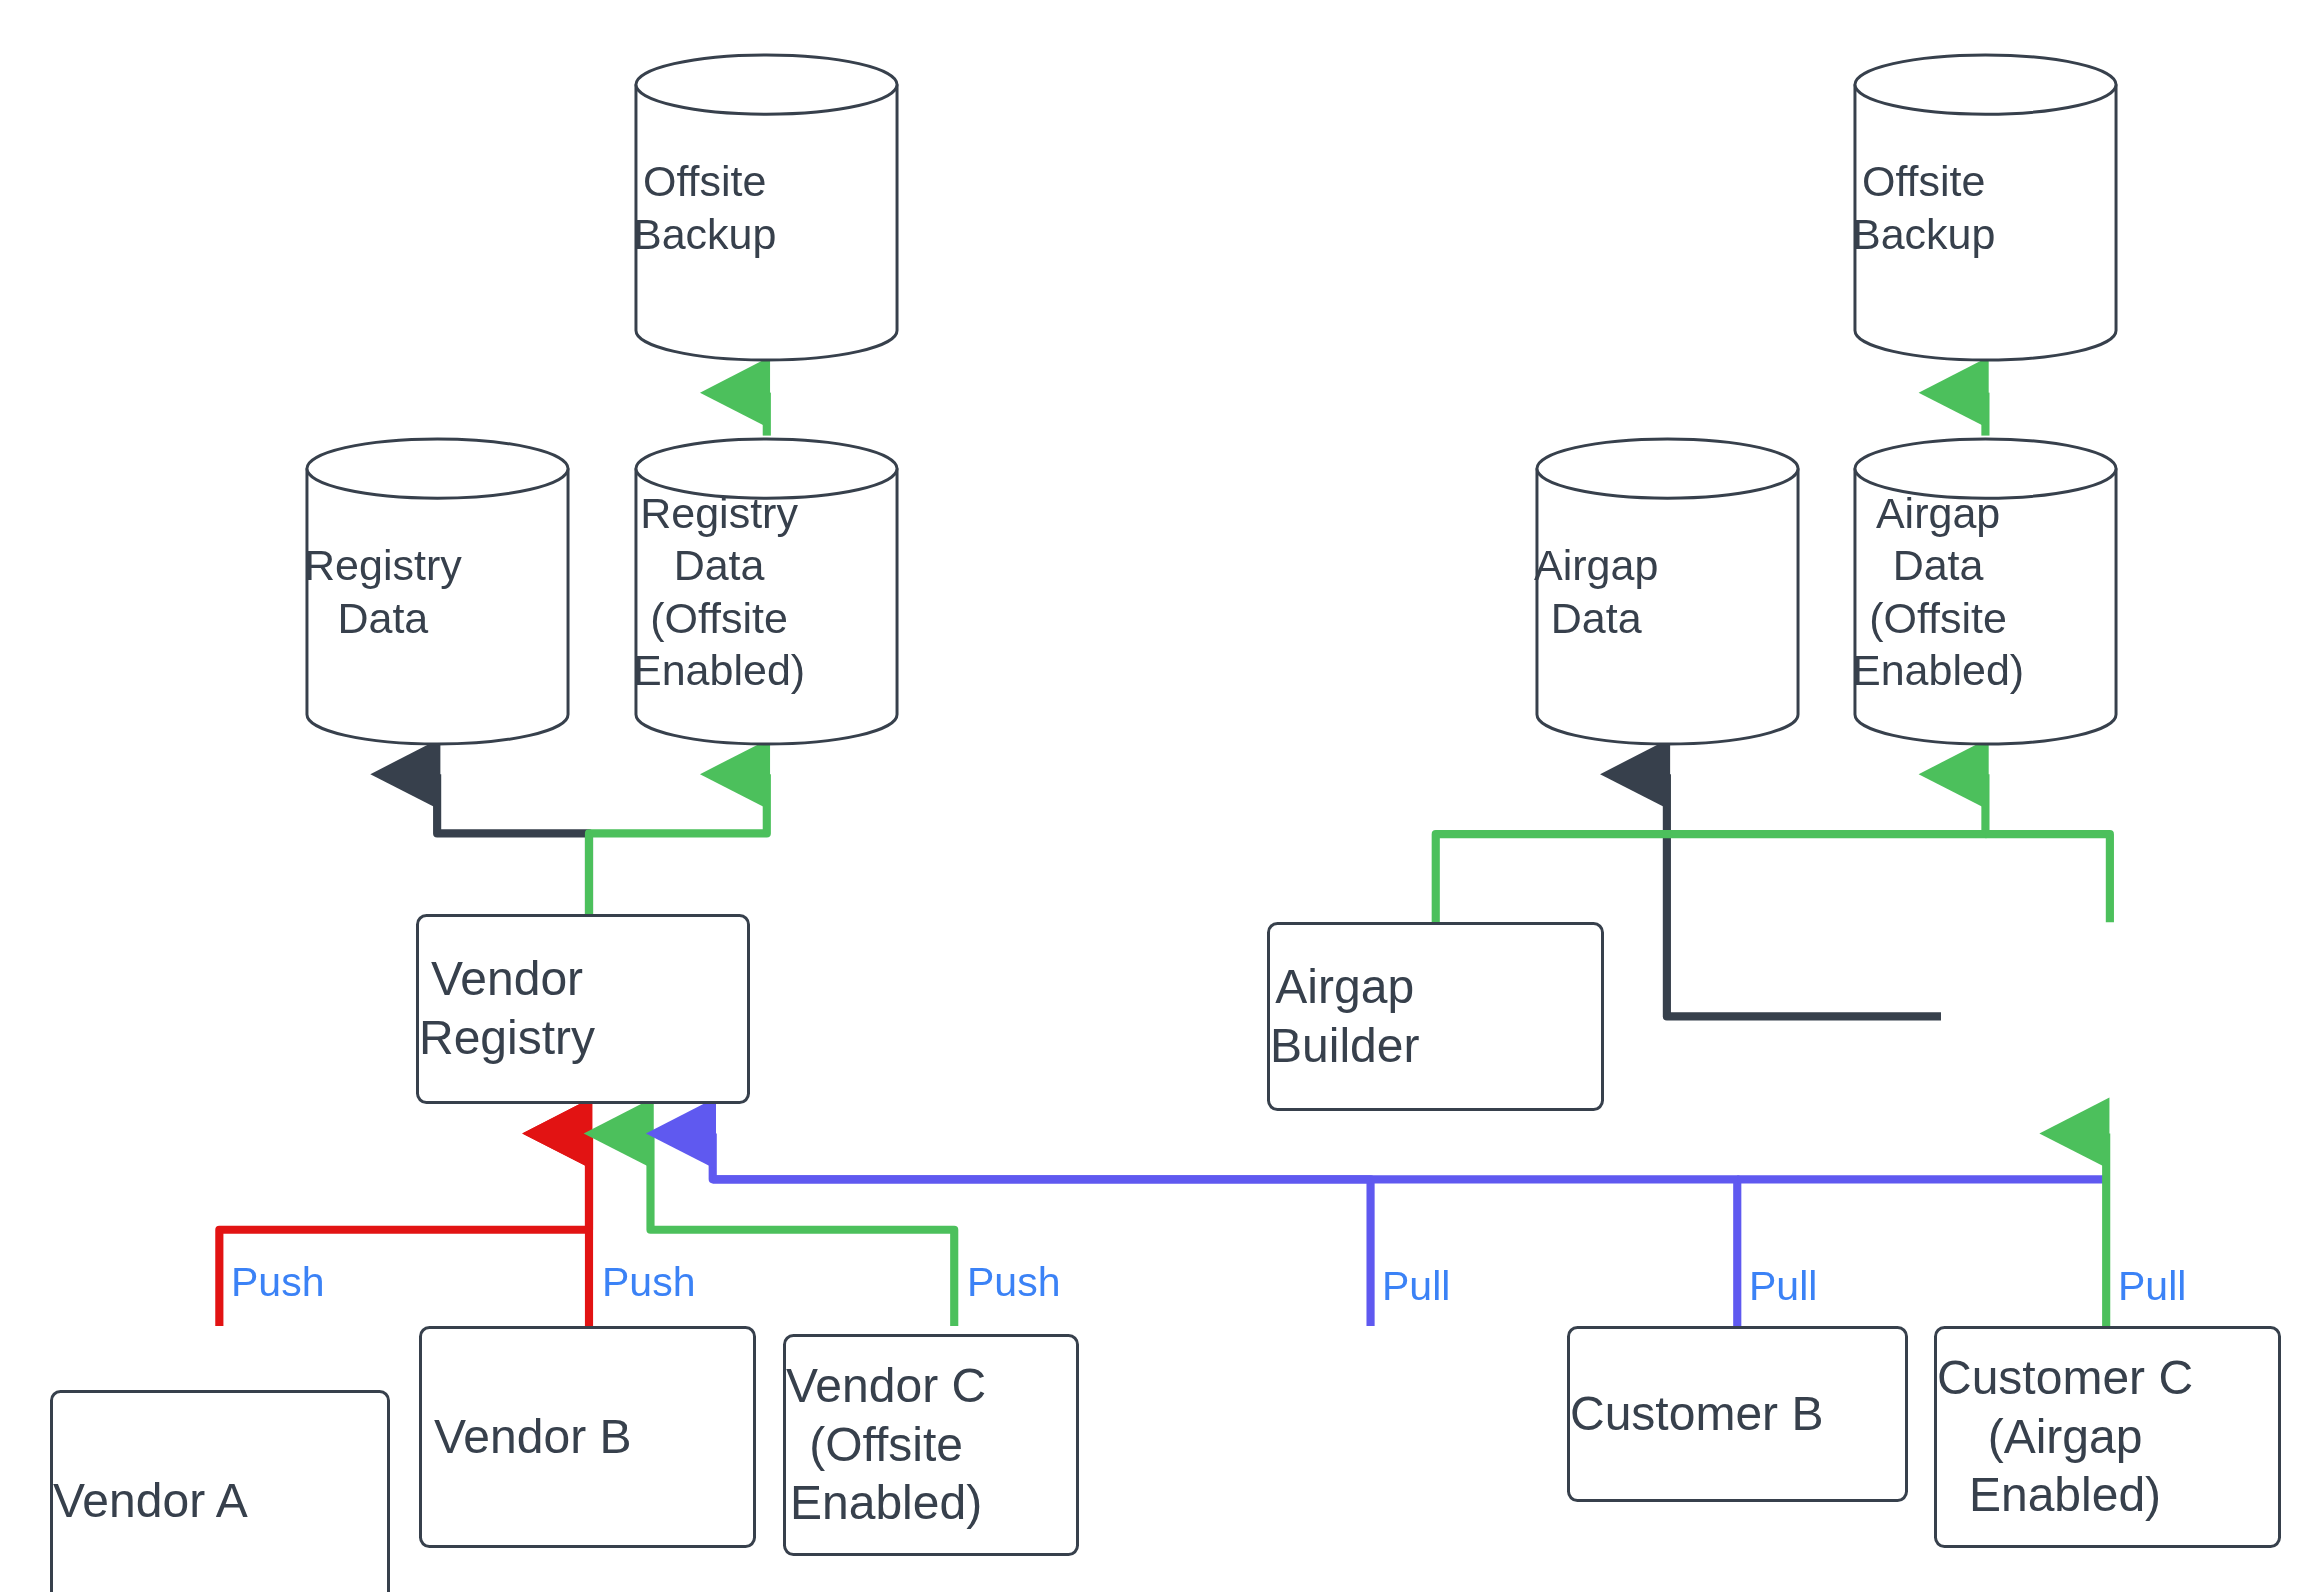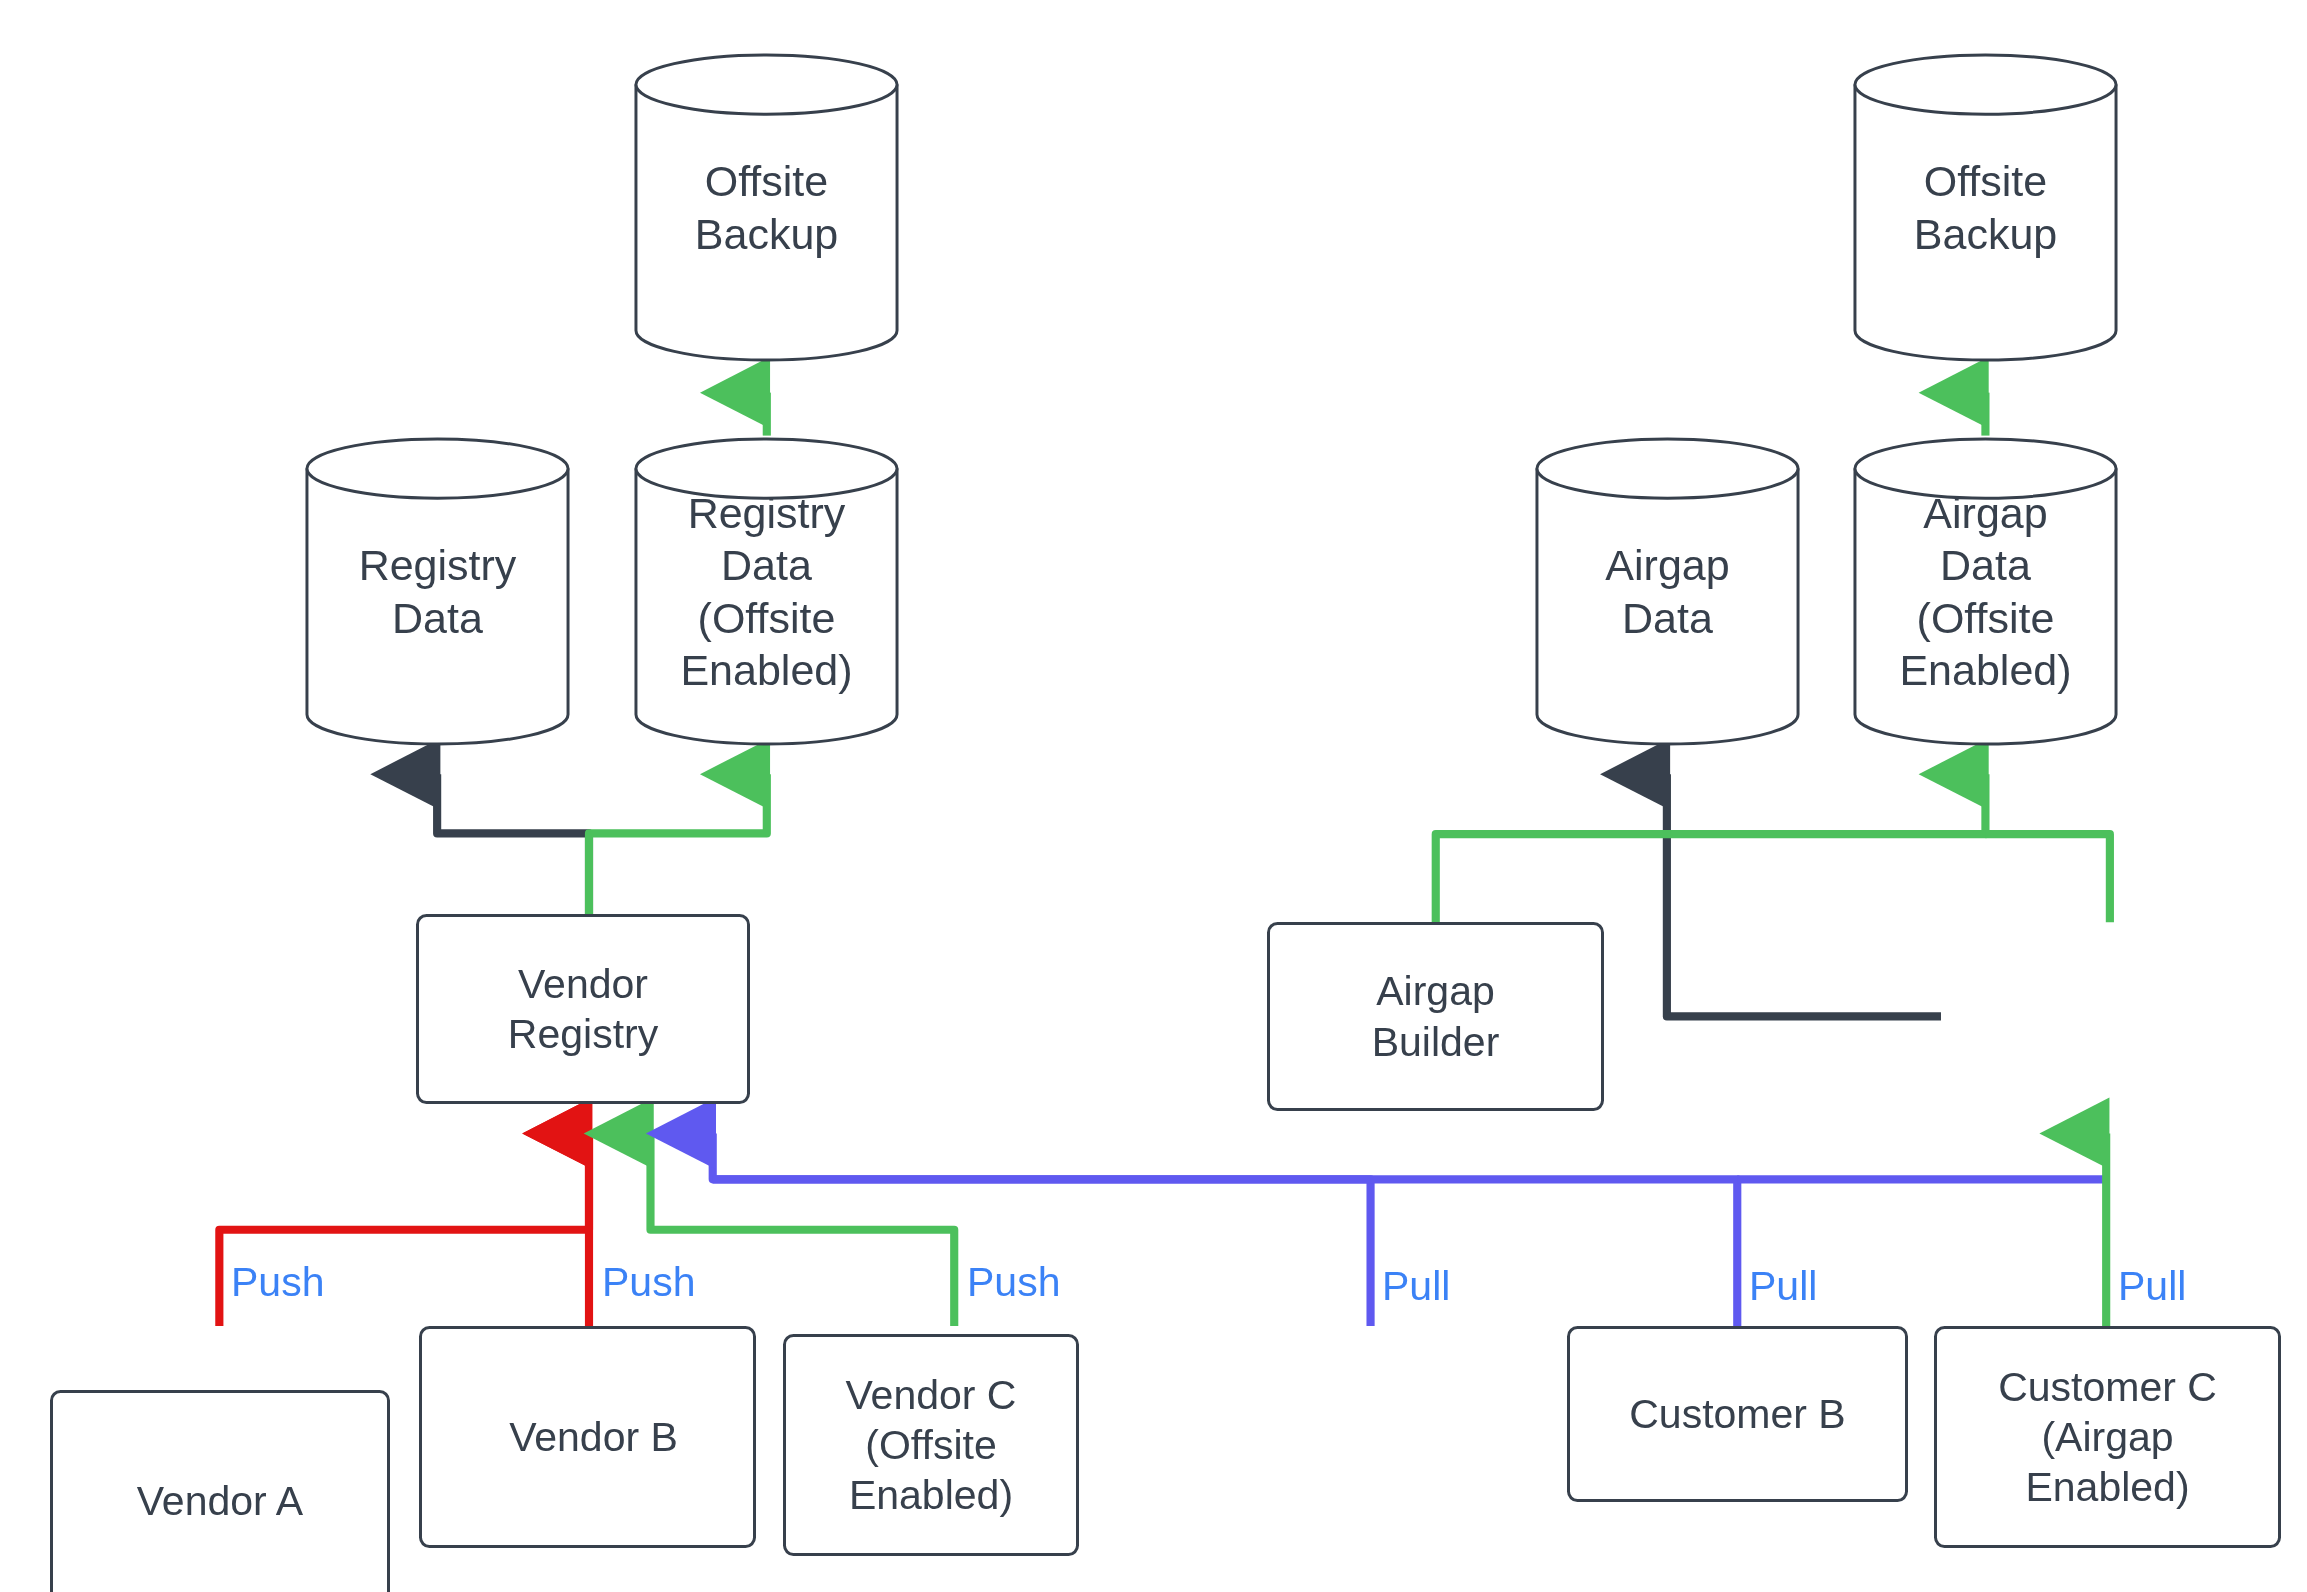--- a/index.html
+++ b/index.html
@@ -1,21 +1,21 @@
 <!DOCTYPE html>
 <html style="font-size:12px"><head>
 <meta charset="utf-8">
 <style>
   html,body{margin:0;padding:0;background:#ffffff;}
   body{width:2307px;height:1592px;font-family:"Liberation Sans",sans-serif;overflow:hidden;}
   #stage{position:relative;width:2307px;height:1592px;background:#fff;}
   #wires{position:absolute;inset:0;width:2307px;height:1592px;}
-  .node{position:absolute;box-sizing:border-box;display:flex;align-items:center;justify-content:center;text-align:center;color:#37404C;}
+  .node{position:absolute;box-sizing:border-box;display:flex;align-items:center;text-align:center;color:#37404C;}
   .box{border:3px solid #37404C;border-radius:10.4px;background:#fff;}
-  .box .lbl{font-size:41px;line-height:1.22;white-space:pre-line;}
+  .box .lbl{font-size:48px;line-height:1.22;white-space:pre-line;}
   .cyl{background:transparent;}
   .cyl .cylsvg{position:absolute;left:0;top:0;width:100%;height:100%;}
   .cyl .lbl{position:relative;font-size:43px;line-height:1.22;white-space:pre-line;z-index:2;}
   .edgelabel{position:absolute;font-size:41px;color:#3b82f6;white-space:nowrap;}
 </style>
 </head>
 <body>
 
 <div id="stage">
 

